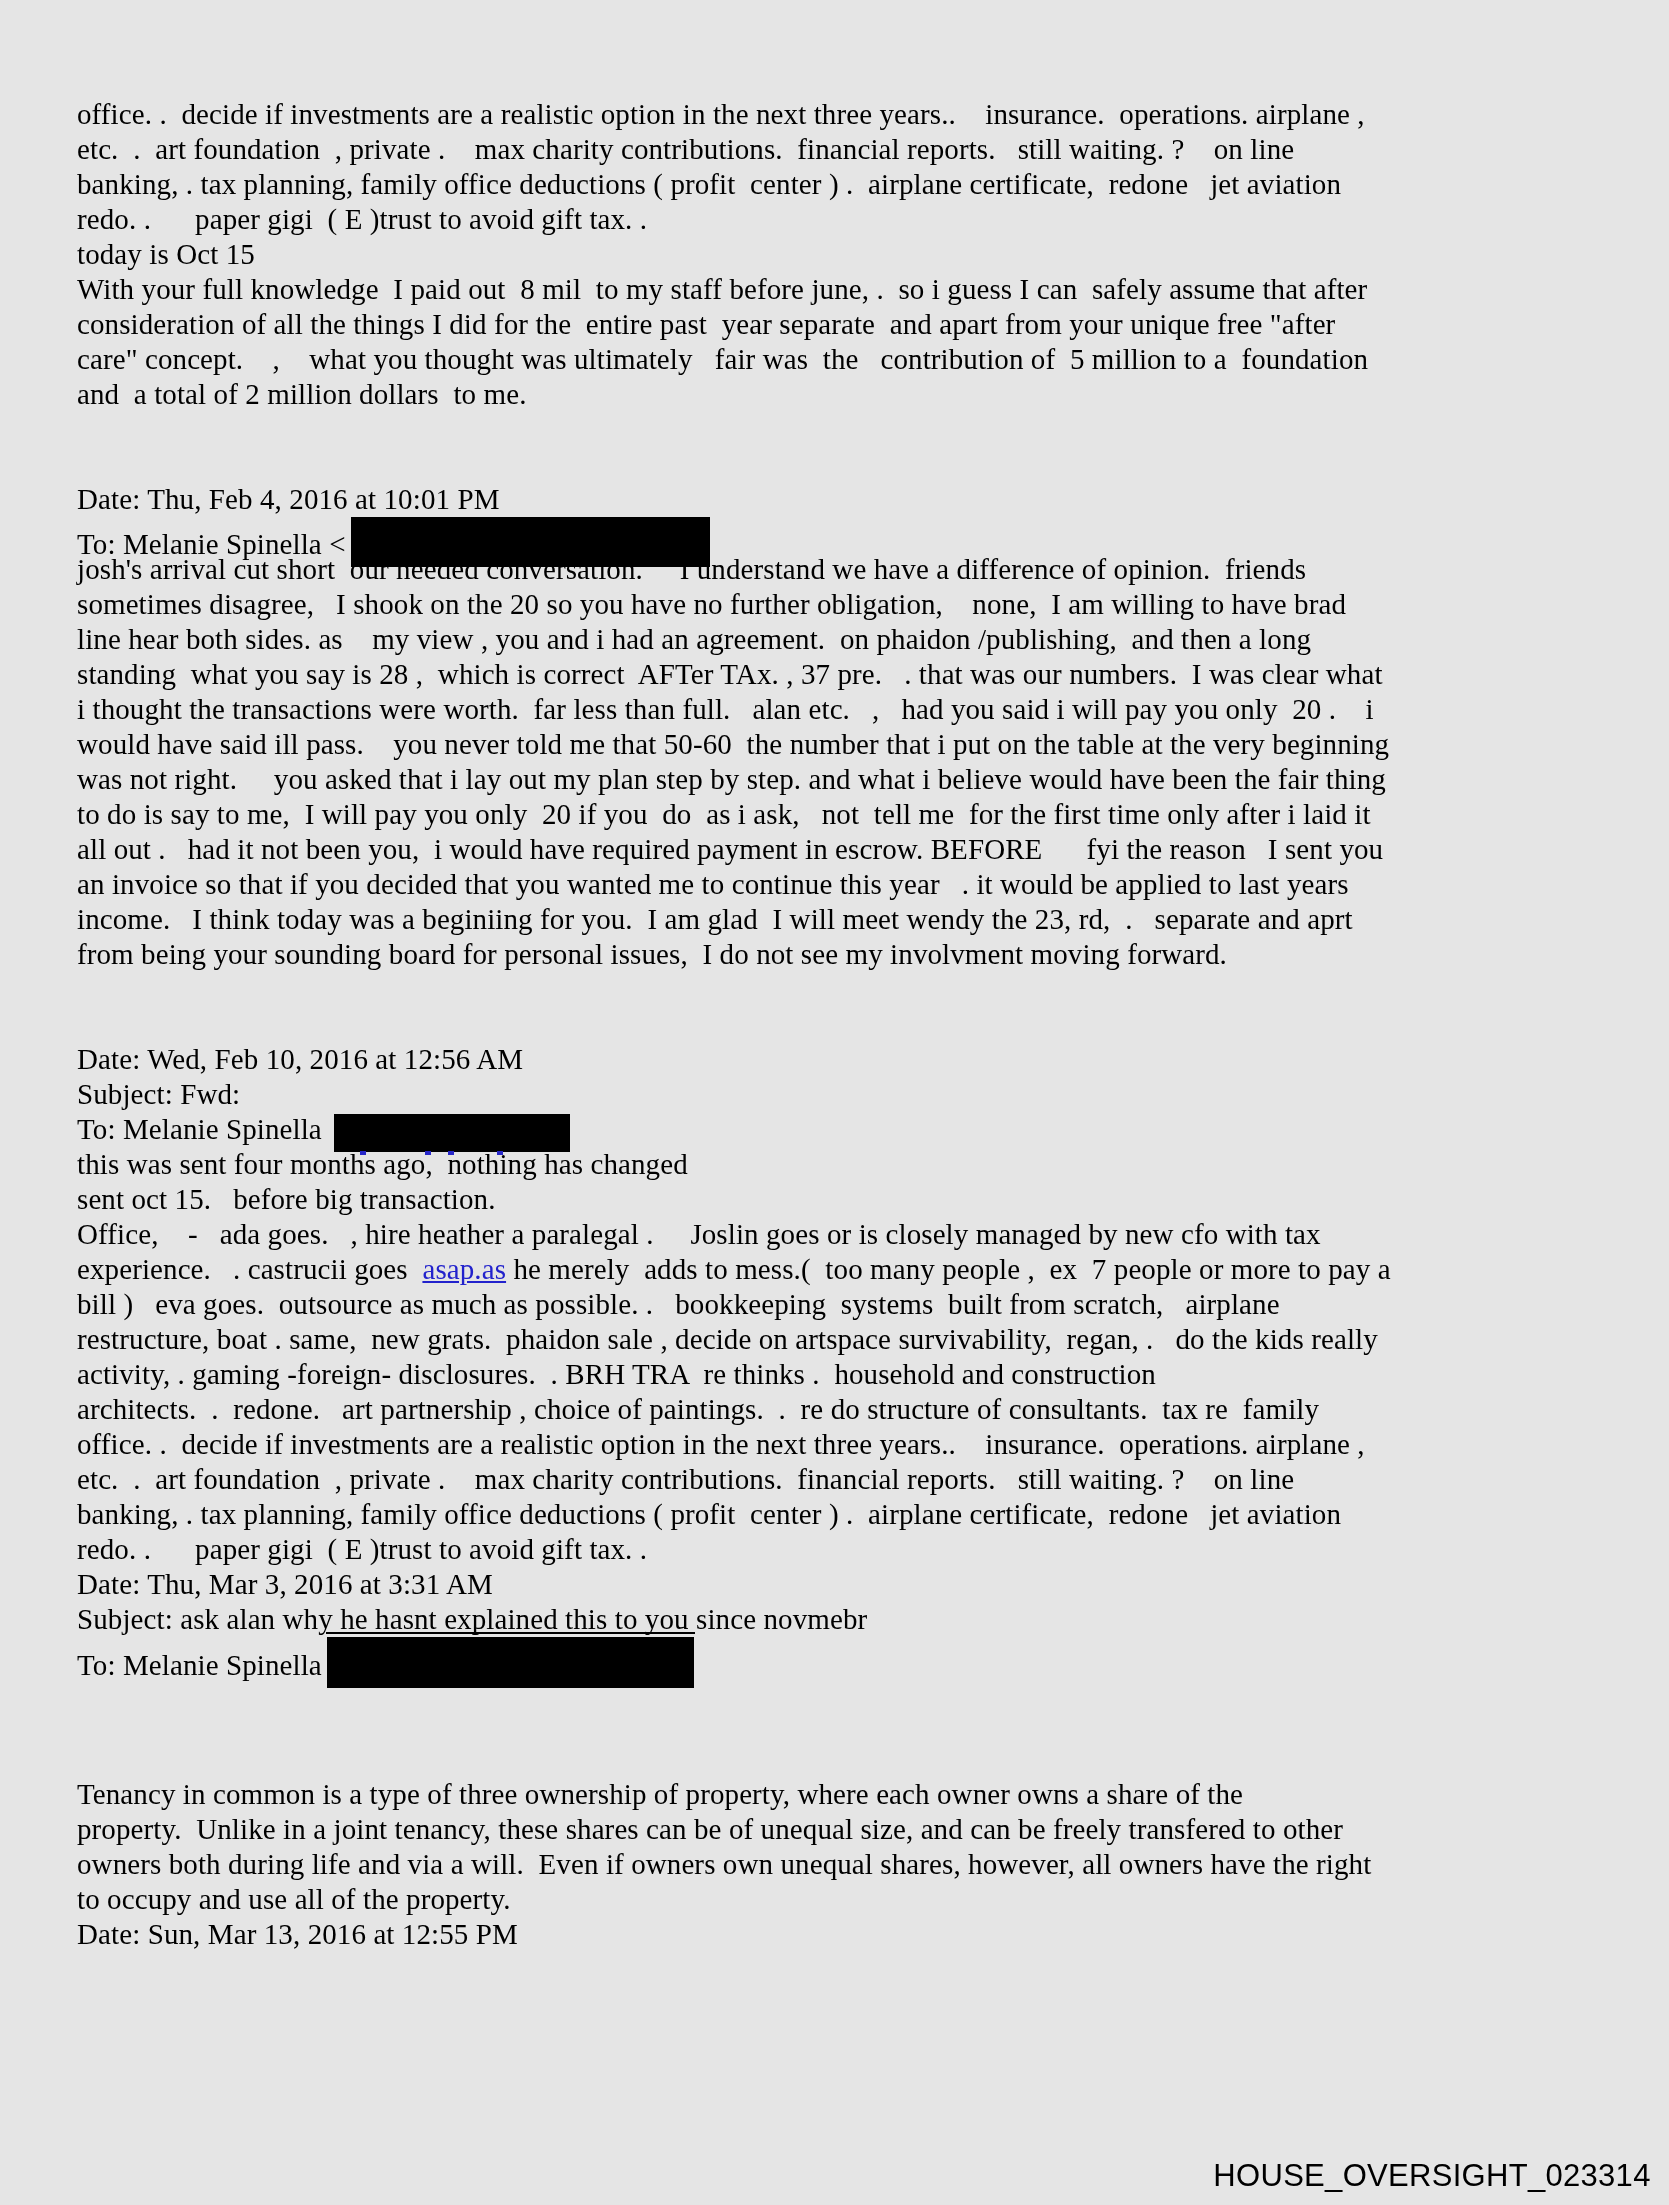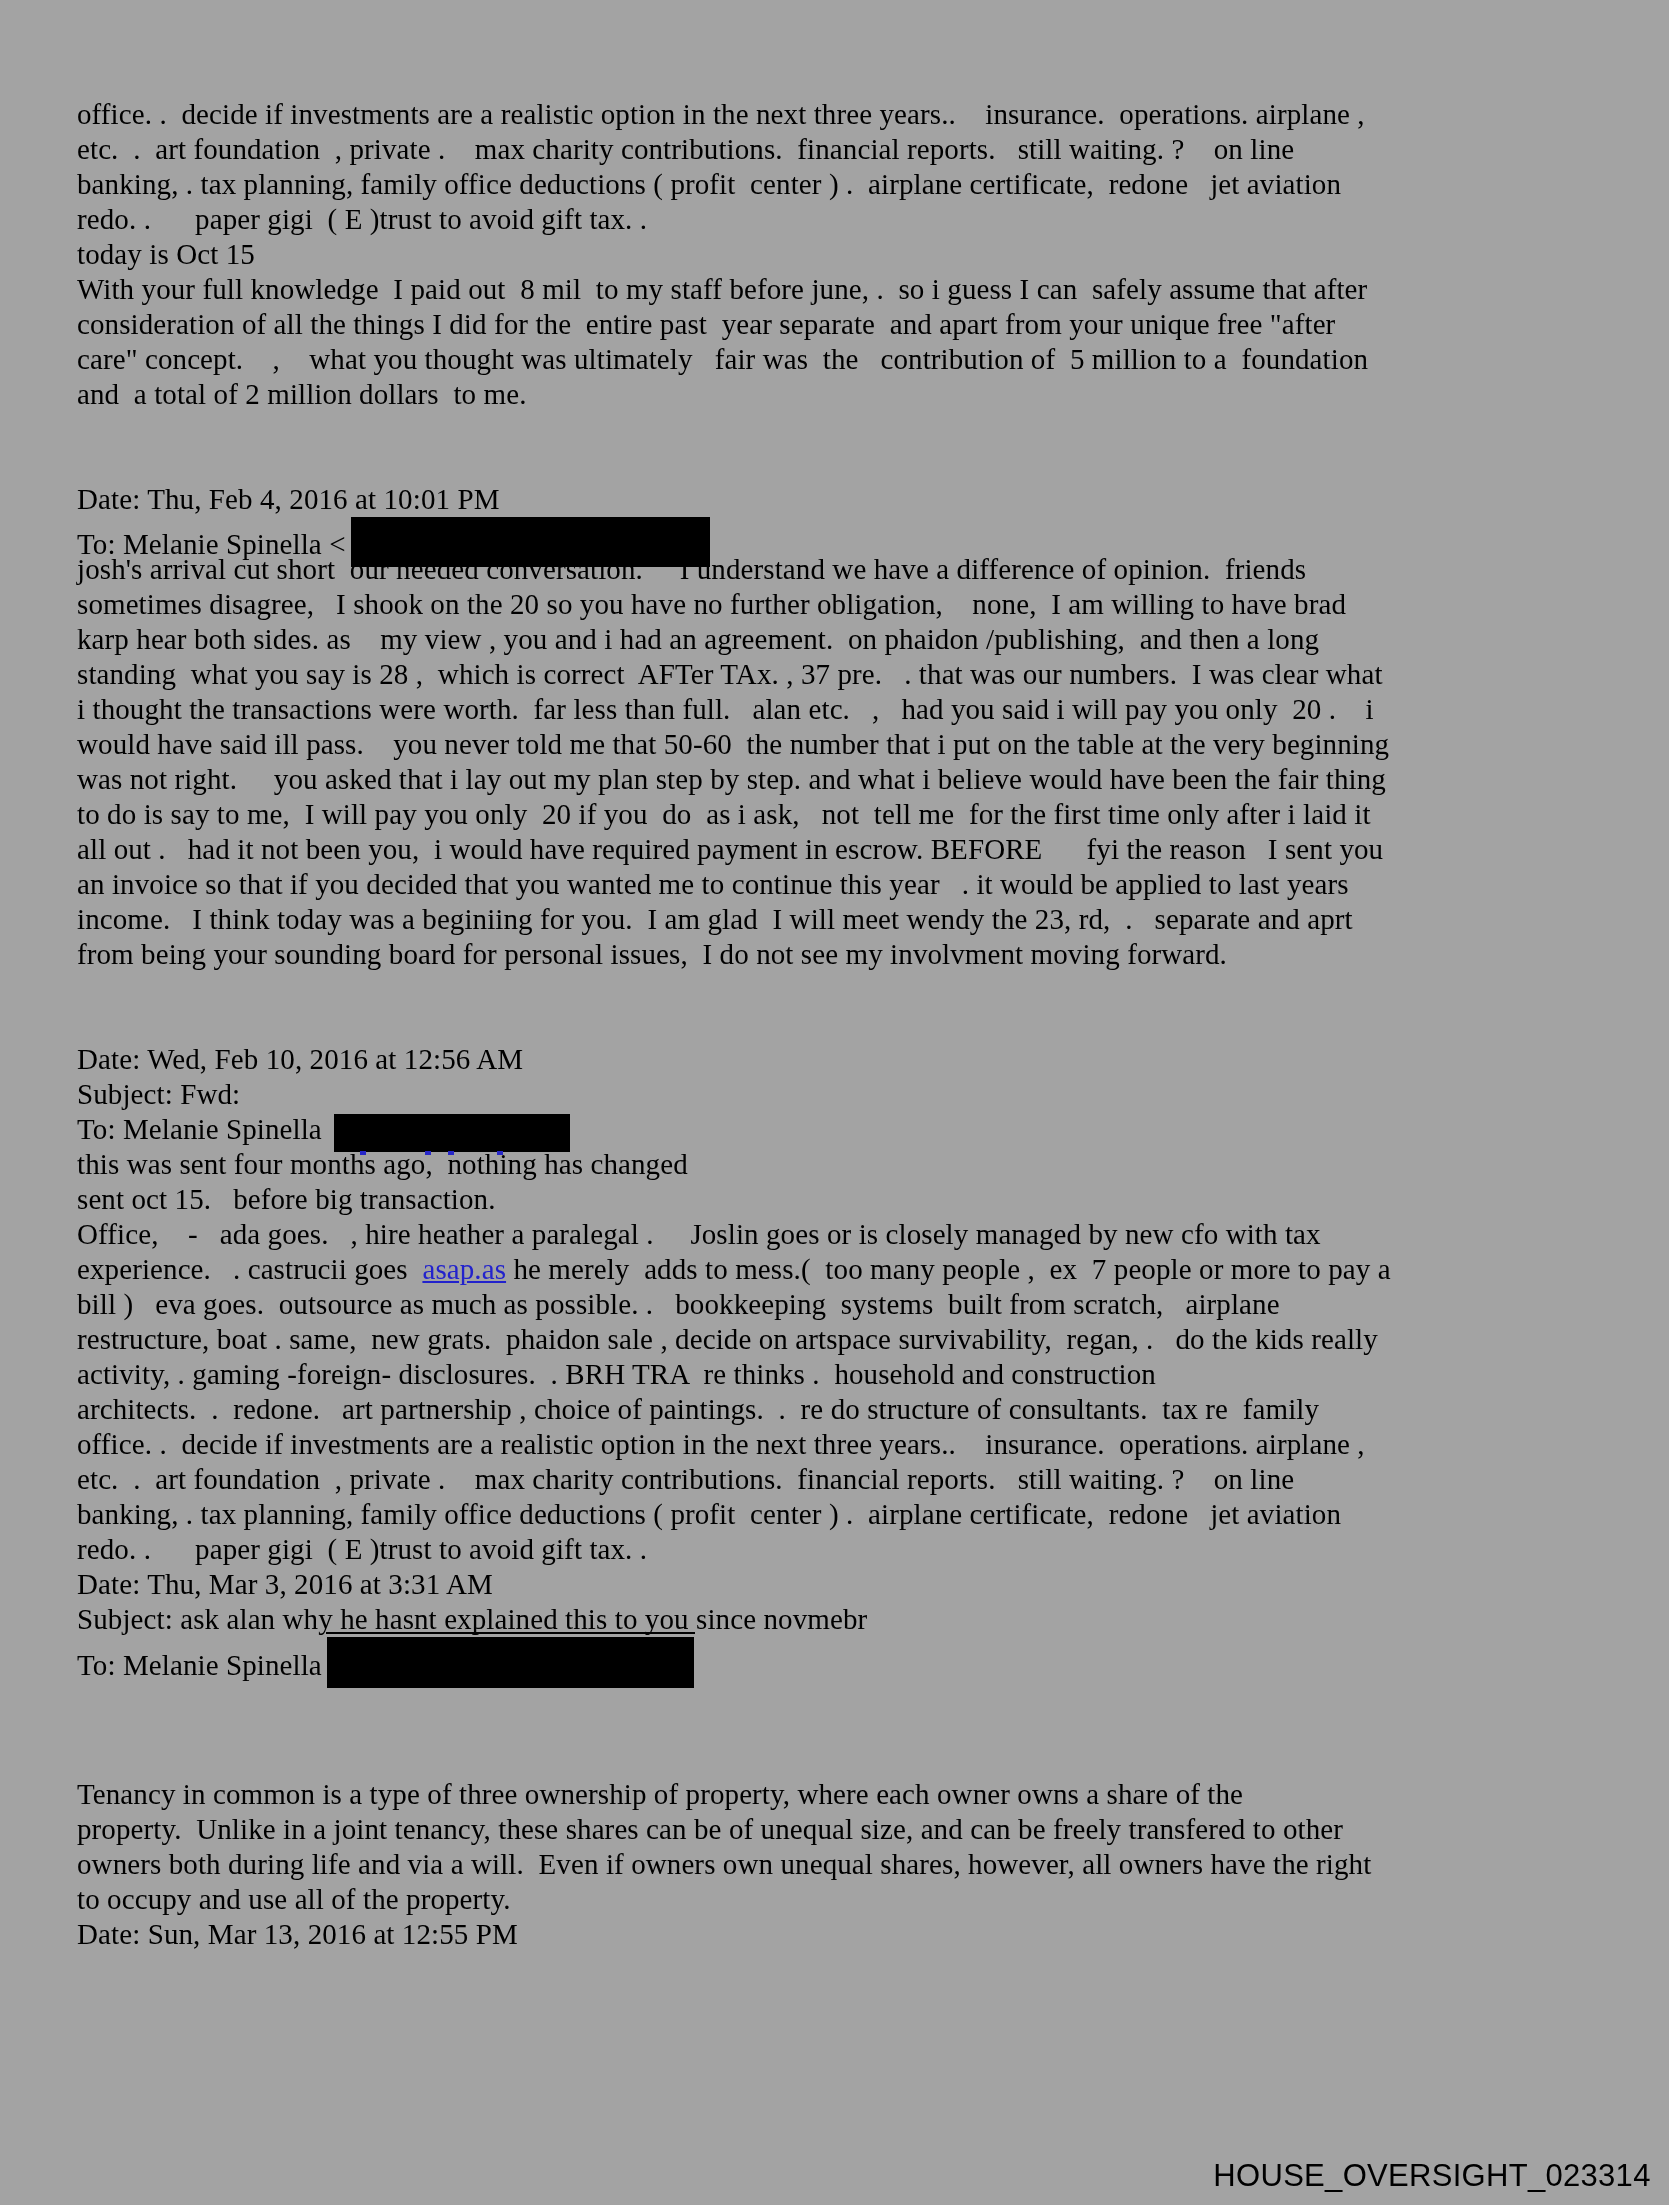--- a/index.html
+++ b/index.html
@@ -1,19 +1,19 @@
 <!DOCTYPE html>
 <html style="font-size:10.5px"><head>
 <meta charset="utf-8">
 <style>
   html,body{margin:0;padding:0;background:#ffffff;}
   #page{
     position:relative;
     width:1669px;height:2205px;
-    background:#a3a3a3;
+    background:#e5e5e5;
     font-family:"Liberation Serif","DejaVu Serif",serif;
     overflow:hidden;
   }
   #doc{
     position:absolute;left:77px;top:97px;right:39px;
     font-size:29px;line-height:35px;color:#000000;
     letter-spacing:0.1px;
   }
   .line{
     height:35px;white-space:pre;
@@ -50,21 +50,21 @@
       <div class="line"><span>With your full knowledge  I paid out  8 mil  to my staff before june, .  so i guess I can  safely assume that after</span></div>
       <div class="line"><span>consideration of all the things I did for the  entire past  year separate  and apart from your unique free "after</span></div>
       <div class="line"><span>care" concept.    ,    what you thought was ultimately   fair was  the   contribution of  5 million to a  foundation</span></div>
       <div class="line"><span>and  a total of 2 million dollars  to me.</span></div>
       <div class="line"><span></span></div>
       <div class="line"><span></span></div>
       <div class="line"><span>Date: Thu, Feb 4, 2016 at 10:01 PM</span></div>
       <div class="line"><span>To: Melanie Spinella &lt;</span><span class="redaction" style="width: 359px; height: 50px;"></span></div>
       <div class="line"><span>josh's arrival cut short  our needed conversation.     I understand we have a difference of opinion.  friends</span></div>
       <div class="line"><span>sometimes disagree,   I shook on the 20 so you have no further obligation,    none,  I am willing to have brad</span></div>
-      <div class="line"><span>karp hear both sides. as    my view , you and i had an agreement.  on phaidon /publishing,  and then a long</span></div>
+      <div class="line"><span>line hear both sides. as    my view , you and i had an agreement.  on phaidon /publishing,  and then a long</span></div>
       <div class="line"><span>standing  what you say is 28 ,  which is correct  AFTer TAx. , 37 pre.   . that was our numbers.  I was clear what</span></div>
       <div class="line"><span>i thought the transactions were worth.  far less than full.   alan etc.   ,   had you said i will pay you only  20 .    i</span></div>
       <div class="line"><span>would have said ill pass.    you never told me that 50-60  the number that i put on the table at the very beginning</span></div>
       <div class="line"><span>was not right.     you asked that i lay out my plan step by step. and what i believe would have been the fair thing</span></div>
       <div class="line"><span>to do is say to me,  I will pay you only  20 if you  do  as i ask,   not  tell me  for the first time only after i laid it</span></div>
       <div class="line"><span>all out .   had it not been you,  i would have required payment in escrow. BEFORE      fyi the reason   I sent you</span></div>
       <div class="line"><span>an invoice so that if you decided that you wanted me to continue this year   . it would be applied to last years</span></div>
       <div class="line"><span>income.   I think today was a beginiing for you.  I am glad  I will meet wendy the 23, rd,  .   separate and aprt</span></div>
       <div class="line"><span>from being your sounding board for personal issues,  I do not see my involvment moving forward.</span></div>
       <div class="line"><span></span></div>

